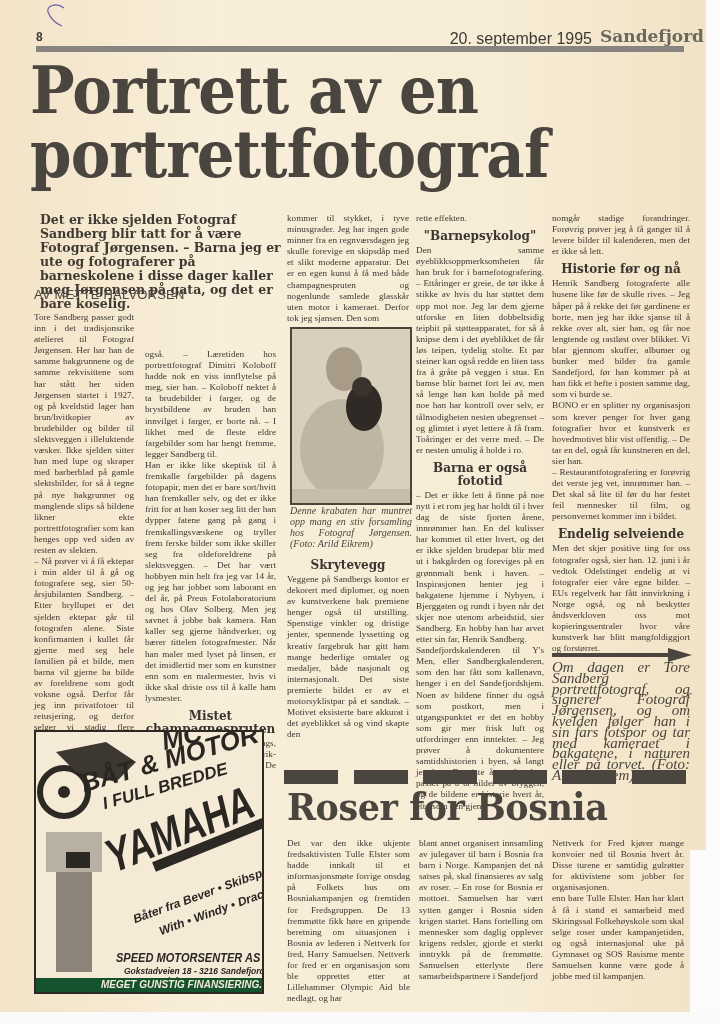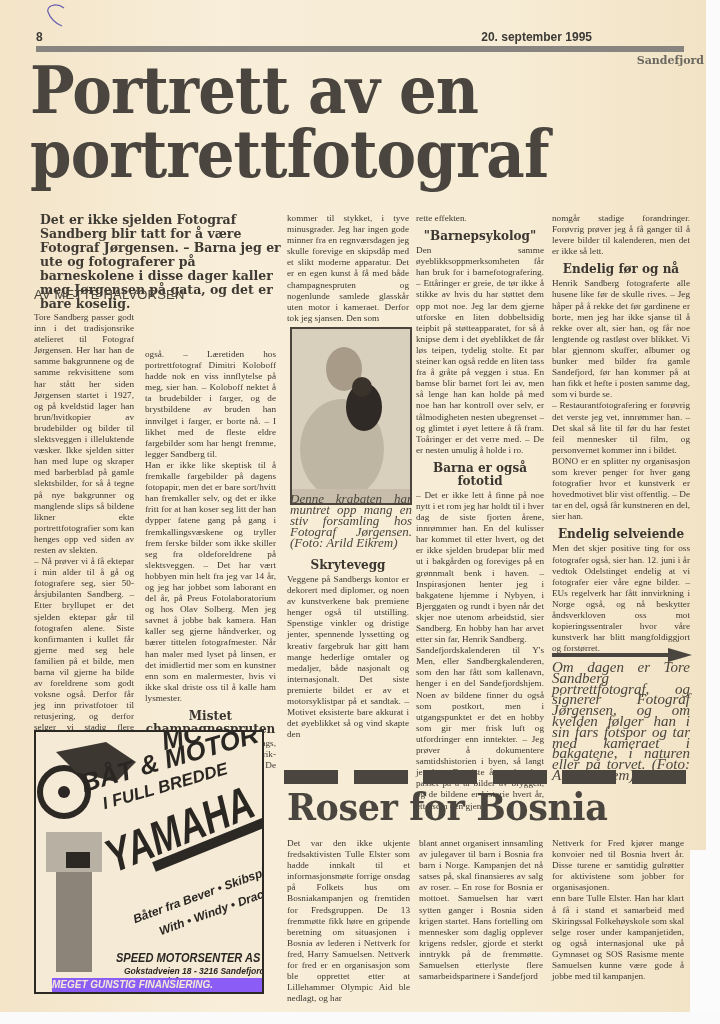--- a/index.html
+++ b/index.html
@@ -10,43 +10,43 @@
     color:#3a3530;
   }
   .page { position:absolute; left:0; top:0; width:720px; height:1024px;
     background:linear-gradient(90deg,#f3e4c8 0%,#f8eed9 30%,#f7ecd5 70%,#f1e2c4 100%); }
   .bottom-blank { position:absolute; left:0; top:1012px; width:720px; height:12px; background:#fafafa; }
   .torn-right { position:absolute; right:0; top:0; width:14px; height:1024px; background:#fbfbfb; }
   .torn-br { position:absolute; left:690px; top:850px; width:30px; height:174px; background:#fbfbfb; }
 
   .topline { position:absolute; left:36px; top:30px; width:668px; height:16px; font-family:"Liberation Sans",sans-serif; }
   .pageno { position:absolute; left:0; top:0; font-size:12px; font-weight:bold; color:#3c3a36; }
-  .date { position:absolute; right:112px; top:0; font-size:12px; font-weight:bold; color:#3c3a36; }
-  .masthead { position:absolute; right:0; top:-4px; font-family:"DejaVu Serif",serif; font-weight:bold; font-size:11px; color:#6b6860;margin-top:28px; }
+  .date { position:absolute; right:112px; top:0; font-size:16px; font-weight:normal; color:#3c3a36; }
+  .masthead { position:absolute; right:0; top:-4px; font-family:"DejaVu Serif",serif; font-weight:bold; font-size:17px; color:#6b6860; }
   .topbar { position:absolute; left:36px; top:46px; width:648px; height:6px; background:#888580; }
 
   .headline { position:absolute; left:30px; top:58px; width:660px; font-family:"DejaVu Serif",serif; font-weight:bold;
     font-size:66px; line-height:64px; color:#4a463f; letter-spacing:-1px; transform:scaleX(0.9); transform-origin:left top; white-space:nowrap; }
 
   .lead { position:absolute; left:40px; top:213px; width:245px; font-family:"DejaVu Serif",serif; font-weight:bold; font-size:12.5px; line-height:14px; color:#3f3a33; }
   .byline { position:absolute; left:34px; top:287px; font-family:Liberation Sans, sans-serif; font-size:13px; color:#4a453d; letter-spacing:0.2px; }
 
   .col { position:absolute; font-family:"Liberation Serif",serif; font-size:9.2px; line-height:11.1px; text-align:justify; color:#3d3832; }
   .col p { margin:0; }
   .sub { font-family:"DejaVu Serif",serif; font-weight:bold; font-size:12px; text-align:center; margin:6px 0 2px; color:#3b3630; line-height:13px; }
 
   .photo { position:absolute; left:290px; top:327px; width:118px; height:174px; border:2px solid #4a443c; background:linear-gradient(180deg,#dcd3c3,#cfc3af); overflow:hidden; }
   .photo svg { width:100%; height:100%; }
-  .caption1 { position:absolute; left:290px; top:493px; width:122px; font-family:"Liberation Serif",serif; font-style:italic; font-size:13px; line-height:11px; color:#4a453d; text-align:justify; }
+  .caption1 { position:absolute; left:290px; top:505px; width:122px; font-family:"Liberation Serif",serif; font-style:italic; font-size:10px; line-height:11px; color:#4a453d; text-align:justify; }
 
   .arrow { position:absolute; left:552px; top:648px; width:140px; height:14px; }
   .caption2 { position:absolute; left:552px; top:662px; width:138px; font-family:"Liberation Serif",serif; font-style:italic; font-size:15px; line-height:10.8px; color:#4a453d; text-align:justify; }
 
   .ad { position:absolute; left:34px; top:730px; width:226px; height:260px; border:2px solid #2c2824; background:#f5ead6; overflow:hidden; }
-  .ad-tagline-bar { position:absolute; left:16px; bottom:0; width:100%; height:14px; background:#8b5cf6; color:#f3e9d6; font-family:"Liberation Sans",sans-serif; font-weight:bold; font-style:italic; font-size:10px; text-align:left; line-height:14px; }
+  .ad-tagline-bar { position:absolute; left:0; bottom:0; width:100%; height:14px; background:#14532d; color:#f3e9d6; font-family:"Liberation Sans",sans-serif; font-weight:bold; font-style:italic; font-size:10px; text-align:right; line-height:14px; }
   .ad-company { position:absolute; left:80px; top:218px; font-family:"Liberation Sans",sans-serif; font-weight:bold; font-style:italic; font-size:13px; color:#2a2622; transform:scaleX(0.85); transform-origin:left; white-space:nowrap; }
   .ad-address { position:absolute; left:88px; top:234px; font-family:"Liberation Sans",sans-serif; font-weight:bold; font-style:italic; font-size:8.5px; color:#2a2622; white-space:nowrap; }
   .ad-phone { position:absolute; left:122px; top:244px; font-family:"Liberation Sans",sans-serif; font-weight:bold; font-style:italic; font-size:8.5px; color:#2a2622; white-space:nowrap; }
   .ad-rot { position:absolute; font-family:"Liberation Sans",sans-serif; font-weight:bold; font-style:italic; color:#2a2622; white-space:nowrap; transform-origin:left bottom; }
 
   .dashbar { position:absolute; left:284px; top:770px; width:402px; height:14px; display:flex; justify-content:space-between; }
   .dashbar span { display:block; width:54px; height:14px; background:#4a463f; }
   .subhead2 { position:absolute; left:287px; top:787px; font-family:"DejaVu Serif",serif; font-weight:bold; font-size:38px; line-height:40px; color:#4a463f; letter-spacing:-0.5px; transform:scaleX(0.92); transform-origin:left top; white-space:nowrap; }
   .pen { position:absolute; left:42px; top:2px; width:28px; height:26px; }
 </style>
@@ -113,24 +113,24 @@
     <p>rette effekten.</p>
     <div class="sub">"Barnepsykolog"</div>
     <p>Den samme øyeblikksoppmerksomheten får han bruk for i barnefotografering. – Ettåringer er greie, de tør ikke å stikke av hvis du har støttet dem opp mot noe. Jeg lar dem gjerne utforske en liten dobbeltsidig teipbit på støtteapparatet, for så å knipse dem i det øyeblikket de får løs teipen, tydelig stolte. Et par steiner kan også redde en liten tass fra å gråte på veggen i stua. En bamse blir barnet fort lei av, men så lenge han kan holde på med noe han har kontroll over selv, er tålmodigheten nesten ubegrenset – og glimtet i øyet lettere å få fram. Toåringer er det verre med. – De er nesten umulig å holde i ro.</p>
     <div class="sub">Barna er også fototid</div>
     <p>– Det er ikke lett å finne på noe nytt i et rom jeg har holdt til i hver dag de siste fjorten årene, innrømmer han. En del kulisser har kommet til etter hvert, og det er ikke sjelden brudepar blir med ut i bakgården og foreviges på en grønnmalt benk i haven. – Inspirasjonen henter jeg i bakgatene hjemme i Nybyen, i Bjerggaten og rundt i byen når det skjer noe utenom arbeidstid, sier Sandberg. En hobby han har arvet etter sin far, Henrik Sandberg.</p>
     <p>Sandefjordskalenderen til Y's Men, eller Sandbergkalenderen, som den har fått som kallenavn, henger i en del Sandefjordshjem. Noen av bildene finner du også som postkort, men i utgangspunktet er det en hobby som gir mer frisk luft og utfordringer enn inntekter. – Jeg prøver å dokumentere samtidshistorien i byen, så langt jeg kan. De siste årene har han passet på å ta bilder av bryggen, og de bildene er historie hvert år, ettersom den gjen-</p>
   </div>
 
   <div class="col" style="left:552px; top:213px; width:138px;">
     <p>nomgår stadige forandringer. Forøvrig prøver jeg å få ganger til å levere bilder til kalenderen, men det er ikke så lett.</p>
-    <div class="sub">Endelig før og nå</div>
+    <div class="sub">Historie før og nå</div>
     <p>Henrik Sandberg fotograferte alle husene like før de skulle rives. – Jeg håper på å rekke det før gardinene er borte, men jeg har ikke sjanse til å rekke over alt, sier han, og får noe lengtende og rastløst over blikket. Vi blar gjennom skuffer, albumer og bunker med bilder fra gamle Sandefjord, før han kommer på at han fikk et hefte i posten samme dag, som vi burde se.</p>
+    <p>BONO er en splitter ny organisasjon som krever penger for hver gang fotografier hvor et kunstverk er hovedmotivet blir vist offentlig. – De tar en del, også får kunstneren en del, sier han.</p>
     <p>– Restaurantfotografering er forøvrig det verste jeg vet, innrømmer han. – Det skal så lite til før du har festet feil mennesker til film, og personvernet kommer inn i bildet.</p>
-    <p>BONO er en splitter ny organisasjon som krever penger for hver gang fotografier hvor et kunstverk er hovedmotivet blir vist offentlig. – De tar en del, også får kunstneren en del, sier han.</p>
     <div class="sub">Endelig selveiende</div>
     <p>Men det skjer positive ting for oss fotografer også, sier han. 12. juni i år vedtok Odelstinget endelig at vi fotografer eier våre egne bilder. – EUs regelverk har fått innvirkning i Norge også, og nå beskytter åndsverkloven oss mot kopieringssentraler hvor våre kunstverk har blitt mangfoldiggjort og forstørret.</p>
   </div>
 
   <svg class="arrow" viewBox="0 0 140 14">
     <rect x="0" y="5" width="118" height="4" fill="#4a463f"></rect>
     <polygon points="116,0 140,7 116,14" fill="#4a463f"></polygon>
   </svg>
   <div class="caption2">Om dagen er Tore Sandberg portrettfotograf, og signerer Fotograf Jørgensen, og om kvelden følger han i sin fars fotspor og tar med kameraet i bakgatene, i naturen eller på torvet. (Foto: Arild Eikrem)</div>
 

